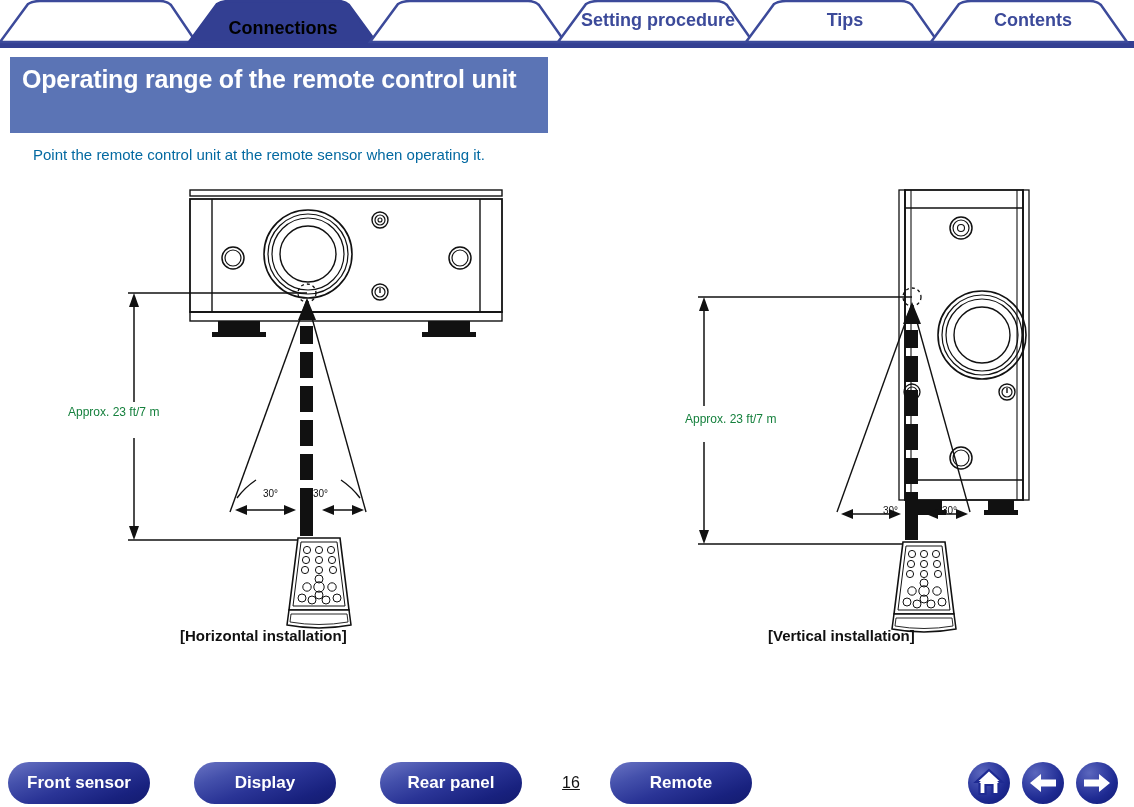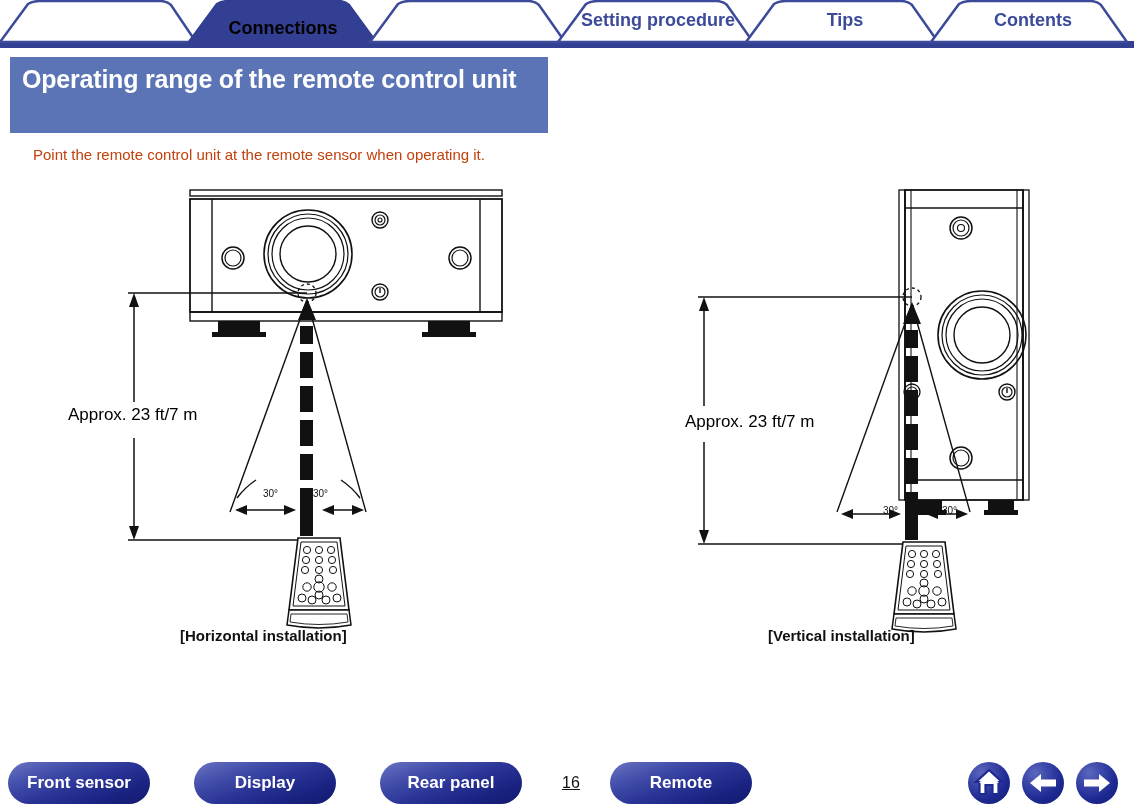--- a/index.html
+++ b/index.html
@@ -61,37 +61,37 @@
     box-sizing: border-box;
     letter-spacing: -0.2px;
   }
 
   
   #intro-text {
     position: absolute;
     left: 33px;
     top: 146px;
     font-size: 15px;
-    color: #c2410c;
+    color: #0369a1;
     white-space: nowrap;
   }
 
   
   .diagram {
     position: absolute;
   }
   #diagram-horizontal { left: 60px;  top: 180px; width: 450px; height: 480px; }
   #diagram-vertical   { left: 680px; top: 180px; width: 400px; height: 480px; }
 
   .diagram svg { display: block; overflow: visible; }
 
   .dim-label {
     position: absolute;
-    font-size: 17px;
-    color: #000000;
+    font-size: 12px;
+    color: #15803d;
     white-space: nowrap;
   }
   #dim-label-h { left: 8px;  top: 225px; }
   #dim-label-v { left: 5px;  top: 232px; }
 
   .angle-label {
     position: absolute;
     font-size: 10px;
     color: #111;
     white-space: nowrap;

